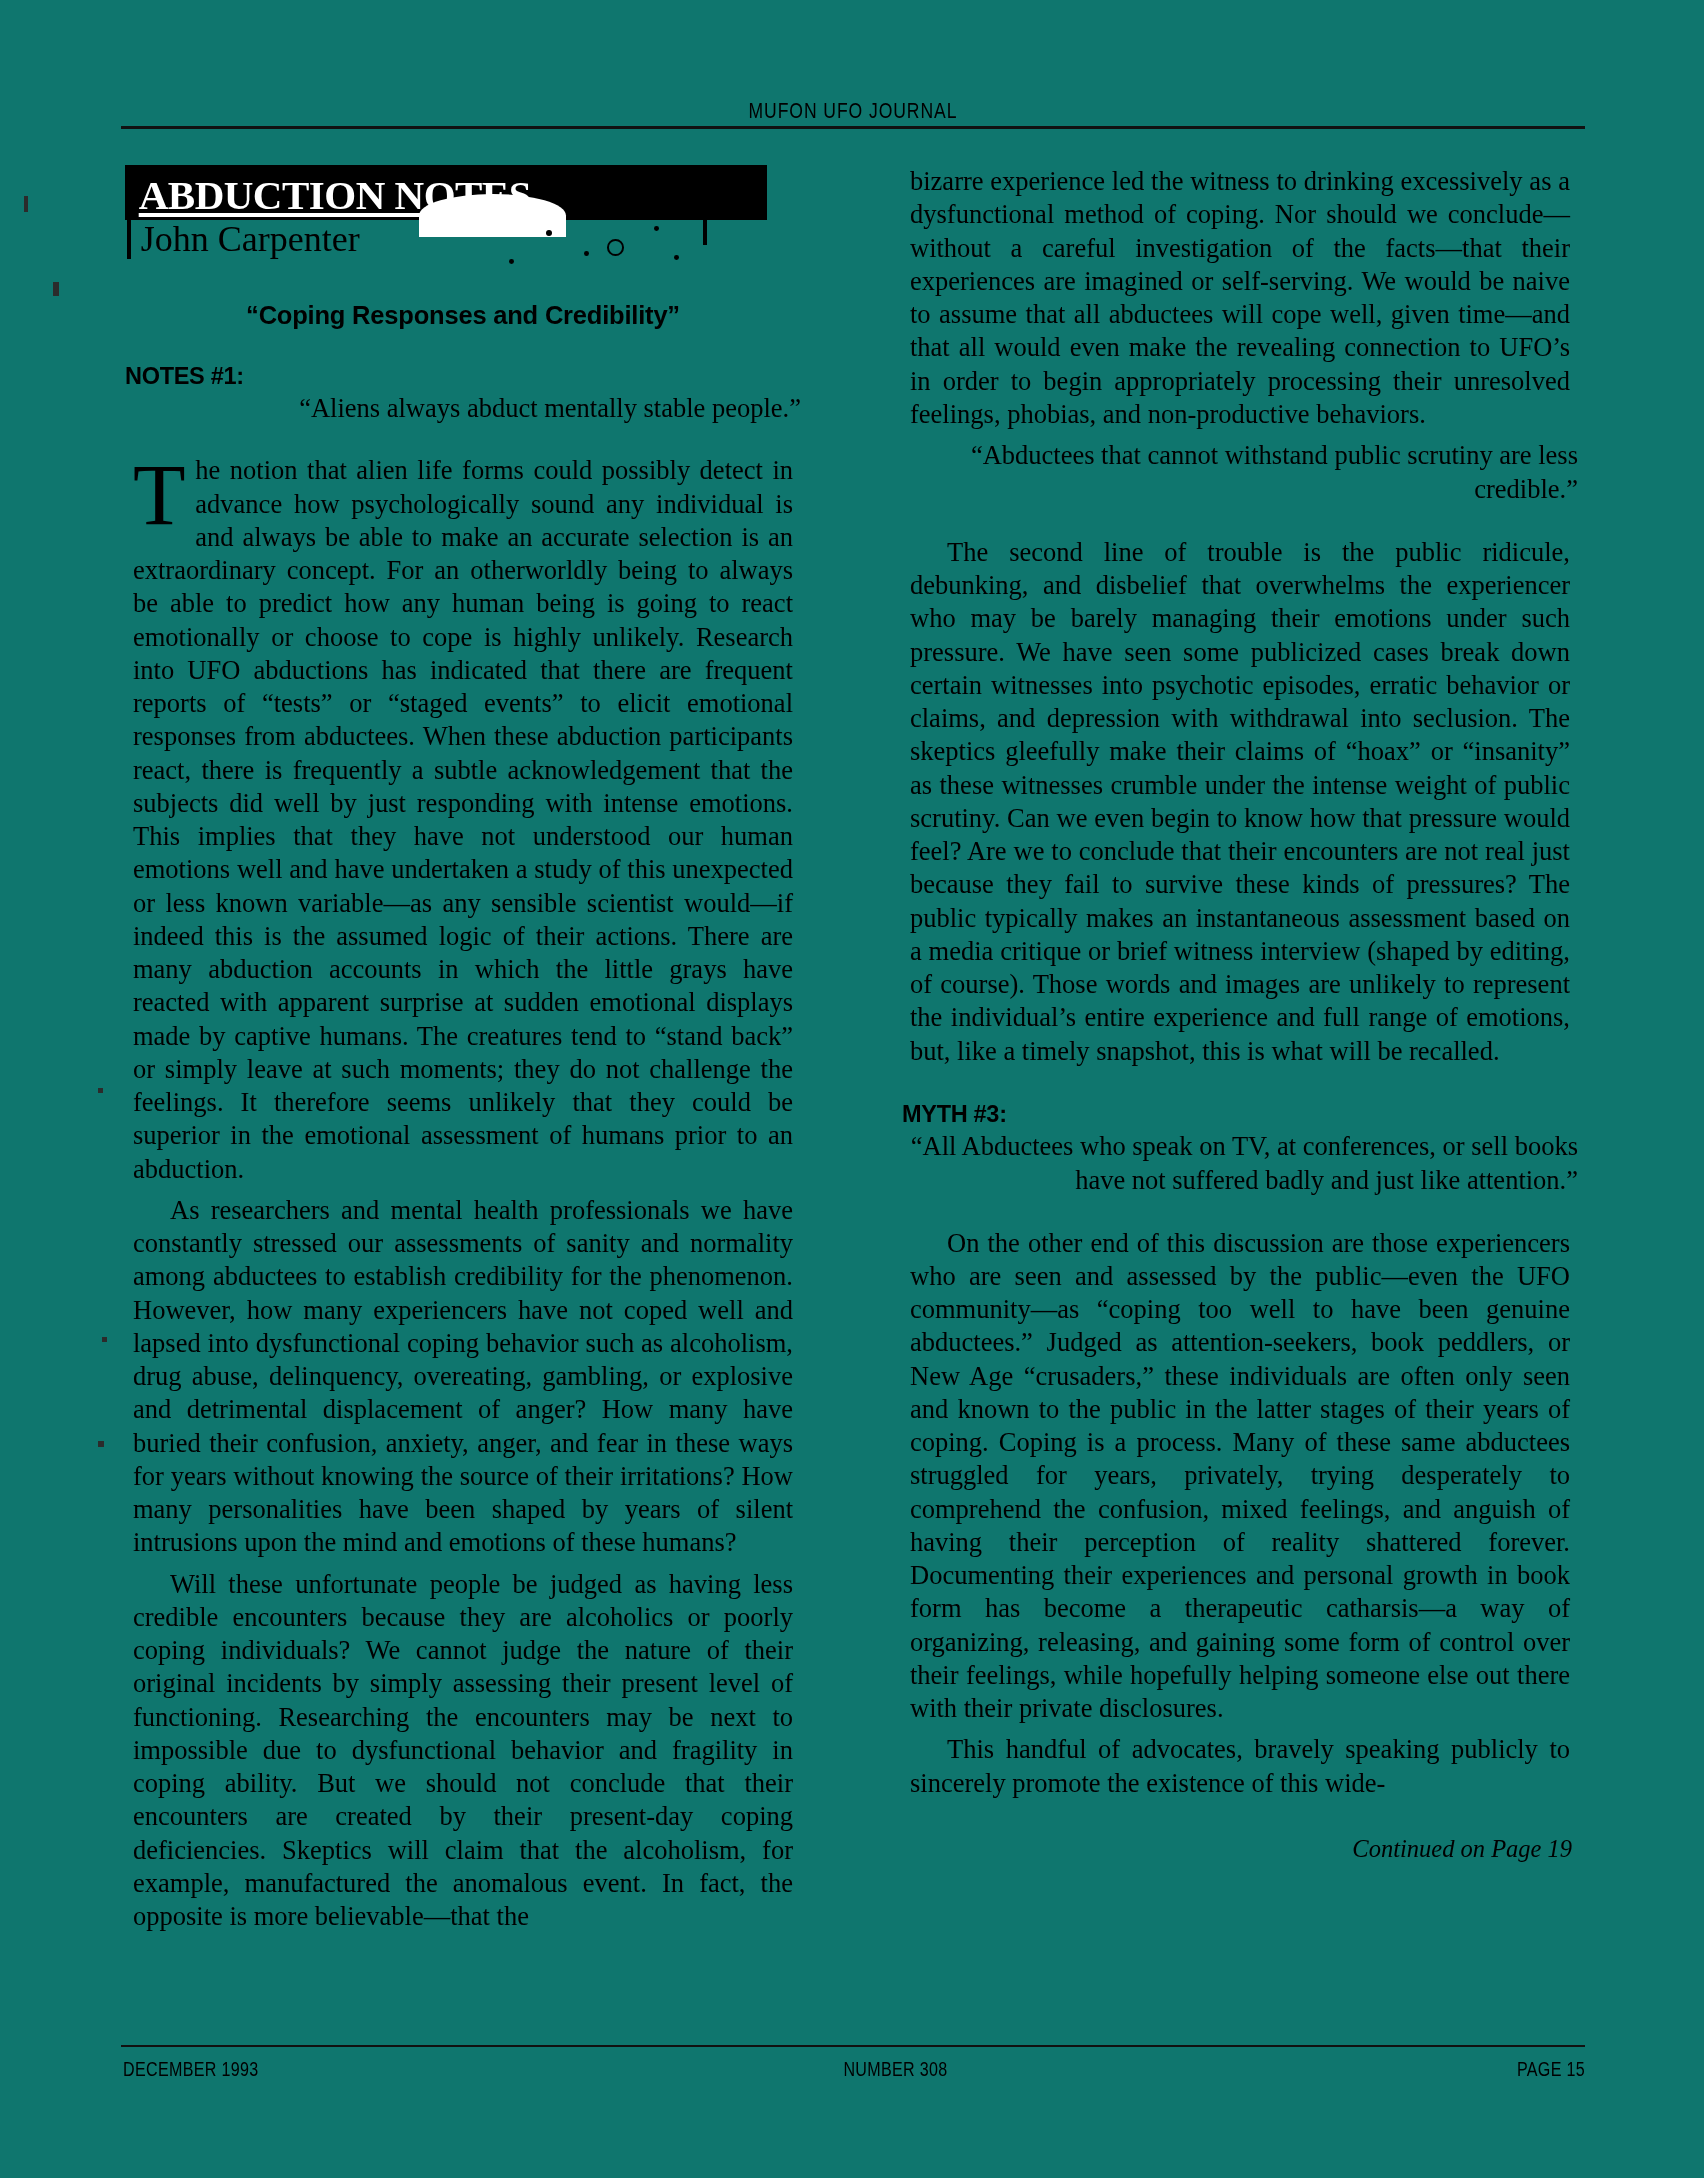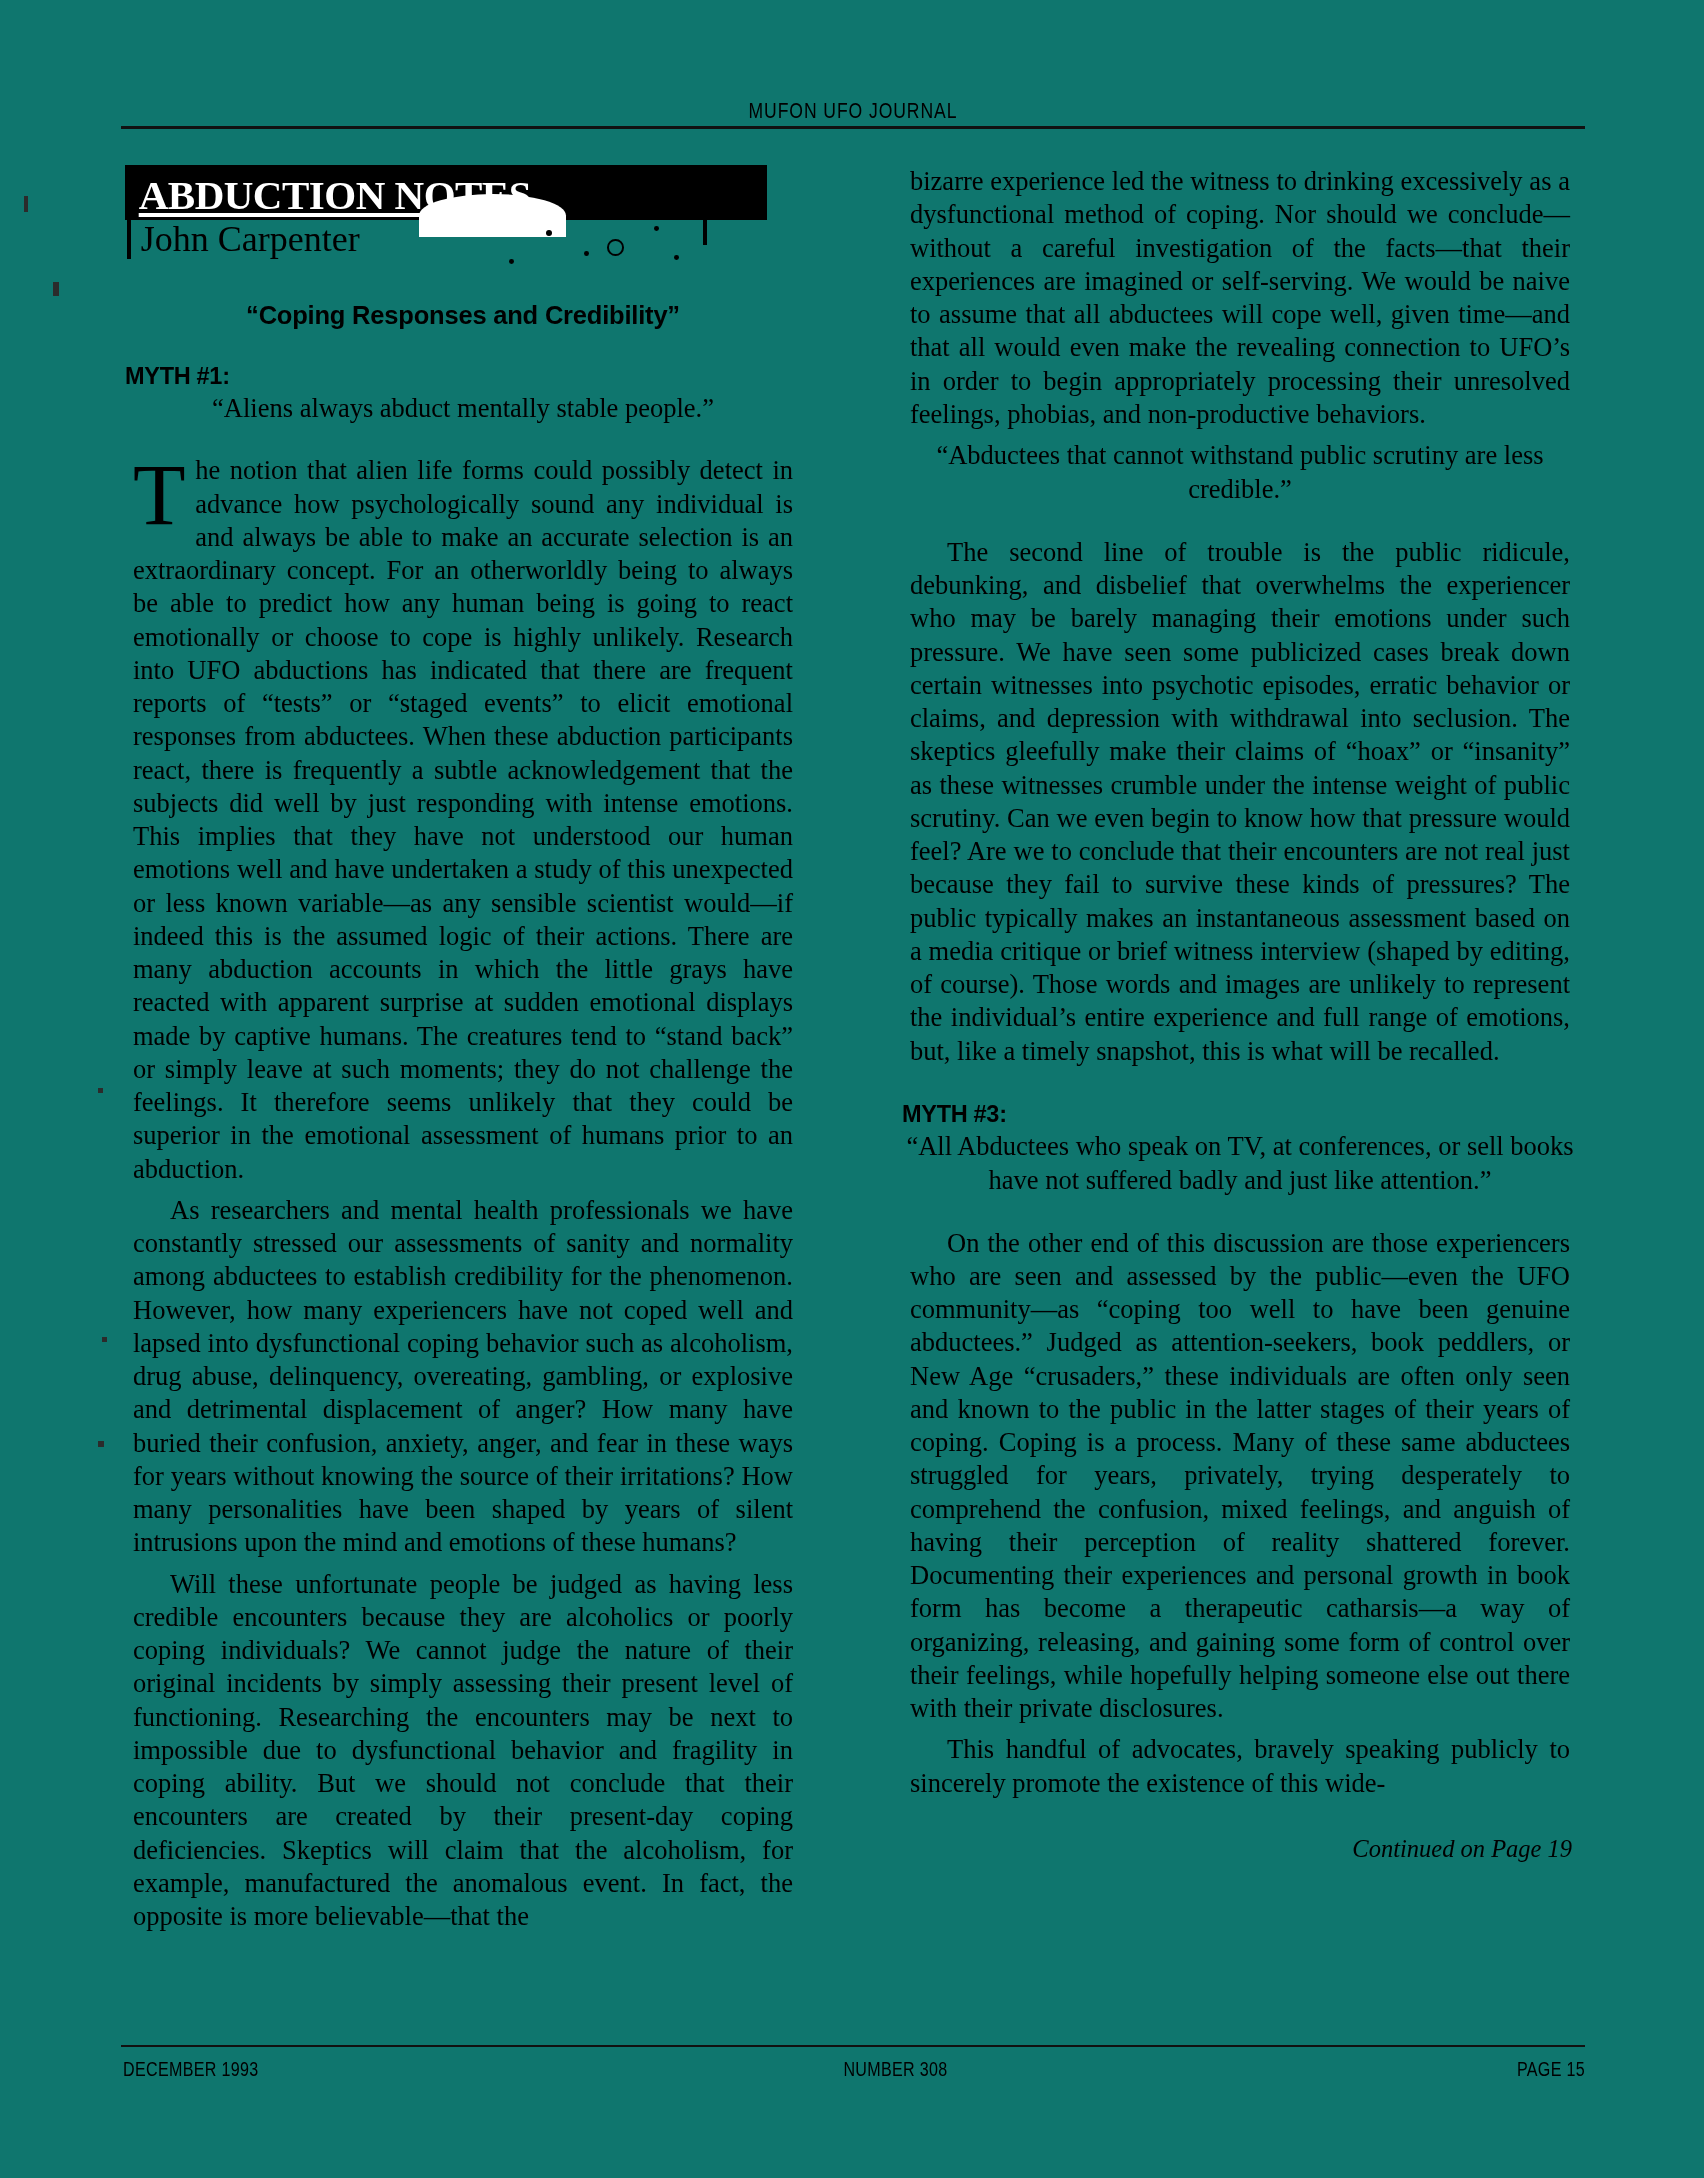--- a/index.html
+++ b/index.html
@@ -71,21 +71,21 @@
     font-family:"Liberation Sans", sans-serif;
     font-weight:700;font-size:25.5px;text-align:center;
     margin:0 0 33px 0;letter-spacing:-0.2px;
   }
   .myth-head{
     font-family:"Liberation Sans", sans-serif;
     font-weight:700;font-size:23.5px;margin:0 0 2px 0;letter-spacing:-0.3px;
   }
   .myth-head.spaced{margin-top:33px;}
   .myth-quote{
-    font-size:26.5px;line-height:1.28;margin:0 0 29px 0;text-align:center;
+    font-size:26.5px;line-height:1.28;margin:0 0 29px 0;text-align:right;
   }
 
   
   p.body{
     font-size:26.5px;line-height:1.255;text-align:justify;
     margin:8px;text-indent:37px;
     hyphens:auto;-webkit-hyphens:auto;
   }
   p.body.noindent{text-indent:0;}
   p.drop::first-letter{
@@ -147,21 +147,21 @@
       <div class="mast-circle"></div>
       <div class="mast-speck" style="left:421px;top:73px;width:5.9px;height:5.9px;"></div>
       <div class="mast-speck" style="left:459px;top:94px;width:4.9px;height:4.9px;"></div>
       <div class="mast-speck" style="left:529px;top:69px;width:4.9px;height:4.9px;"></div>
       <div class="mast-speck" style="left:549px;top:98px;width:4.9px;height:4.9px;"></div>
       <div class="mast-speck" style="left:384px;top:102px;width:4.9px;height:4.9px;"></div>
     </div>
 
     <h1 class="article-title">“Coping Responses and Credibility”</h1>
 
-    <div class="myth-head">MYTH #1:</div>
+    <div class="myth-head">NOTES #1:</div>
     <p class="myth-quote">“Aliens always abduct mentally stable people.”</p>
 
     <p class="body drop">The notion that alien life forms could possibly detect in advance how psychologically sound any individual is and always be able to make an accurate selection is an extraordinary concept. For an otherworldly being to always be able to predict how any human being is going to react emotionally or choose to cope is highly unlikely. Research into UFO abductions has indicated that there are frequent reports of “tests” or “staged events” to elicit emotional responses from abductees. When these abduction participants react, there is frequently a subtle acknowledgement that the subjects did well by just responding with intense emotions. This implies that they have not understood our human emotions well and have undertaken a study of this unexpected or less known variable—as any sensible scientist would—if indeed this is the assumed logic of their actions. There are many abduction accounts in which the little grays have reacted with apparent surprise at sudden emotional displays made by captive humans. The creatures tend to “stand back” or simply leave at such moments; they do not challenge the feelings. It therefore seems unlikely that they could be superior in the emotional assessment of humans prior to an abduction.</p>
     <p class="body">As researchers and mental health professionals we have constantly stressed our assessments of sanity and normality among abductees to establish credibility for the phenomenon. However, how many experiencers have not coped well and lapsed into dysfunctional coping behavior such as alcoholism, drug abuse, delinquency, overeating, gambling, or explosive and detrimental displacement of anger? How many have buried their confusion, anxiety, anger, and fear in these ways for years without knowing the source of their irritations? How many personalities have been shaped by years of silent intrusions upon the mind and emotions of these humans?</p>
     <p class="body">Will these unfortunate people be judged as having less credible encounters because they are alcoholics or poorly coping individuals? We cannot judge the nature of their original incidents by simply assessing their present level of functioning. Researching the encounters may be next to impossible due to dysfunctional behavior and fragility in coping ability. But we should not conclude that their encounters are created by their present-day coping deficiencies. Skeptics will claim that the alcoholism, for example, manufactured the anomalous event. In fact, the opposite is more believable—that the</p>
   </div>
 
   <div class="col col-right">
     <p class="body noindent">bizarre experience led the witness to drinking excessively as a dysfunctional method of coping. Nor should we conclude—without a careful investigation of the facts—that their experiences are imagined or self-serving. We would be naive to assume that all abductees will cope well, given time—and that all would even make the revealing connection to UFO’s in order to begin appropriately processing their unresolved feelings, phobias, and non-productive behaviors.</p>
 

